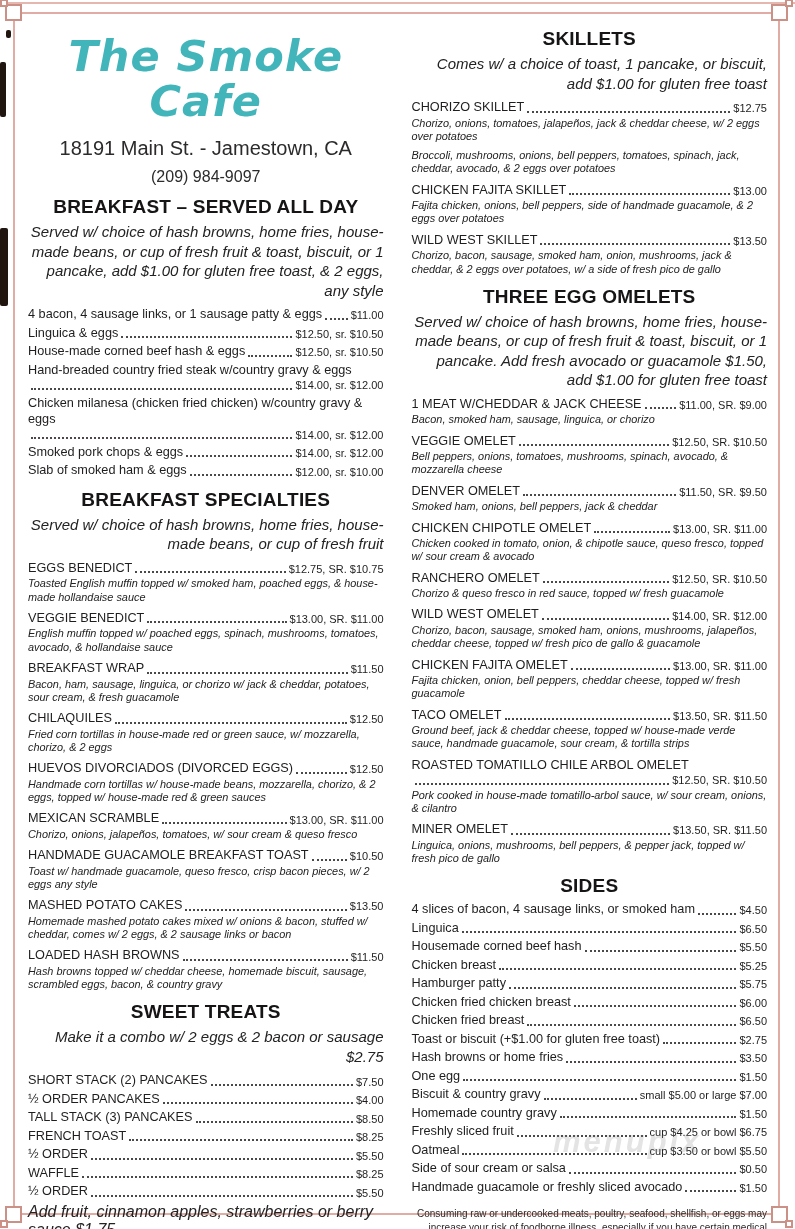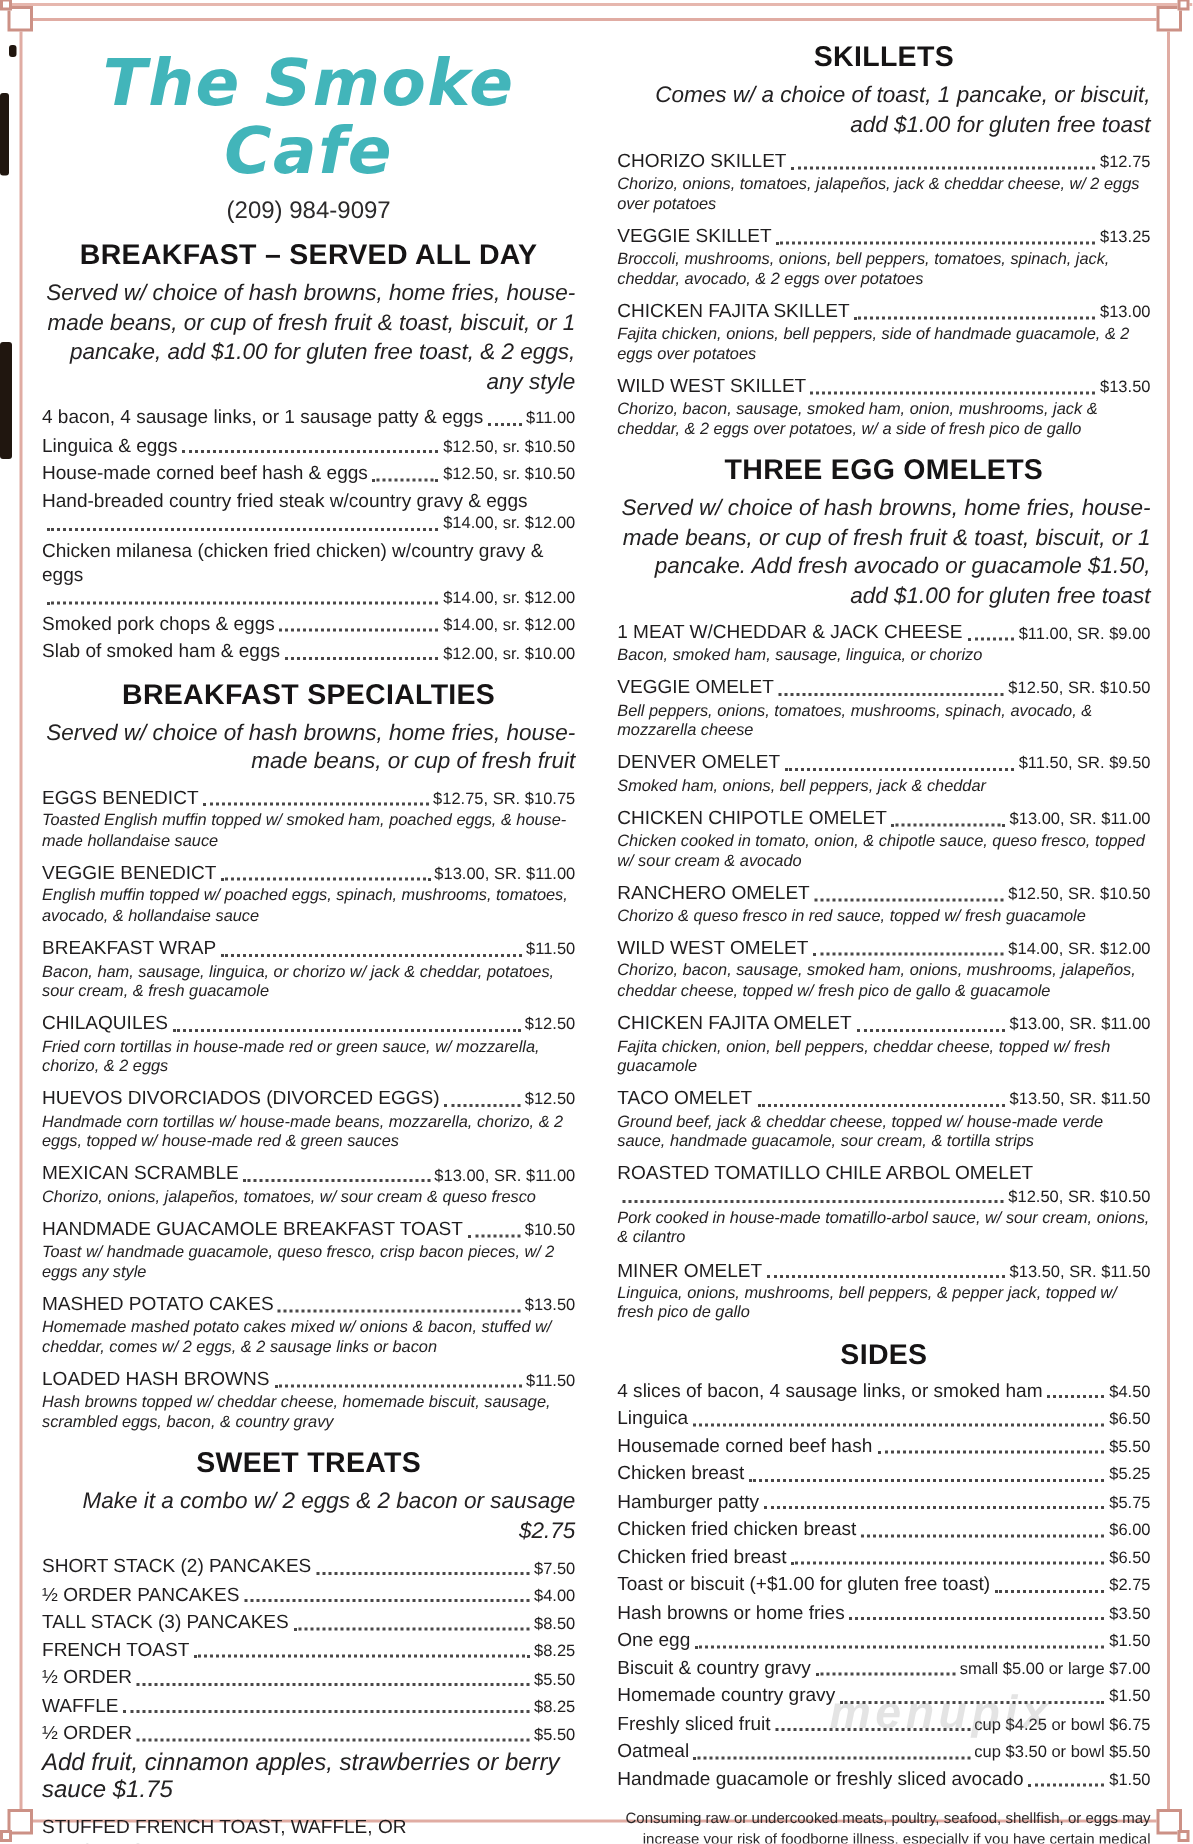--- a/index.html
+++ b/index.html
@@ -69,20 +69,21 @@
 <div class="frame">
   <div class="corner tl"></div>
   <div class="corner tr"></div>
   <div class="corner bl"></div>
   <div class="corner br"></div>
 </div>
 
 <div class="content">
   <div class="col">
     <div class="brand-title">The Smoke Cafe</div>
+    <div class="address">18191 Main St. - Jamestown, CA</div>
     <div class="phone">(209) 984-9097</div>
     <div>
         <section class="menu-section">
           <div class="section-title">BREAKFAST – SERVED ALL DAY</div>
           <div class="section-note">Served w/ choice of hash browns, home fries, house-made beans, or cup of fresh fruit &amp; toast, biscuit, or 1 pancake, add $1.00 for gluten free toast, &amp; 2 eggs, any style</div>
           <div class="item">
             <div class="row">
               <span class="iname">4 bacon, 4 sausage links, or 1 sausage patty &amp; eggs</span>
               <span class="dots"></span>
               <span class="price">$11.00</span>
@@ -282,25 +283,20 @@
           <div class="section-note">Comes w/ a choice of toast, 1 pancake, or biscuit, add $1.00 for gluten free toast</div>
           <div class="item">
             <div class="row">
               <span class="iname">CHORIZO SKILLET</span>
               <span class="dots"></span>
               <span class="price">$12.75</span>
             </div>
             <div class="desc">Chorizo, onions, tomatoes, jalapeños, jack &amp; cheddar cheese, w/ 2 eggs over potatoes</div>
           </div>
           <div class="item">
-            <div class="row">
-              <span class="iname">VEGGIE SKILLET</span>
-              <span class="dots"></span>
-              <span class="price">$13.25</span>
-            </div>
             <div class="desc">Broccoli, mushrooms, onions, bell peppers, tomatoes, spinach, jack, cheddar, avocado, &amp; 2 eggs over potatoes</div>
           </div>
           <div class="item">
             <div class="row">
               <span class="iname">CHICKEN FAJITA SKILLET</span>
               <span class="dots"></span>
               <span class="price">$13.00</span>
             </div>
             <div class="desc">Fajita chicken, onions, bell peppers, side of handmade guacamole, &amp; 2 eggs over potatoes</div>
           </div>
@@ -490,20 +486,27 @@
               <span class="iname">Freshly sliced fruit</span>
               <span class="dots"></span>
               <span class="price">cup $4.25 or bowl $6.75</span>
             </div>
           </div>
           <div class="item">
             <div class="row">
               <span class="iname">Oatmeal</span>
               <span class="dots"></span>
               <span class="price">cup $3.50 or bowl $5.50</span>
+            </div>
+          </div>
+          <div class="item">
+            <div class="row">
+              <span class="iname">Side of sour cream or salsa</span>
+              <span class="dots"></span>
+              <span class="price">$0.50</span>
             </div>
           </div>
           <div class="item">
             <div class="row">
               <span class="iname">Handmade guacamole or freshly sliced avocado</span>
               <span class="dots"></span>
               <span class="price">$1.50</span>
             </div>
           </div>
         </section>

